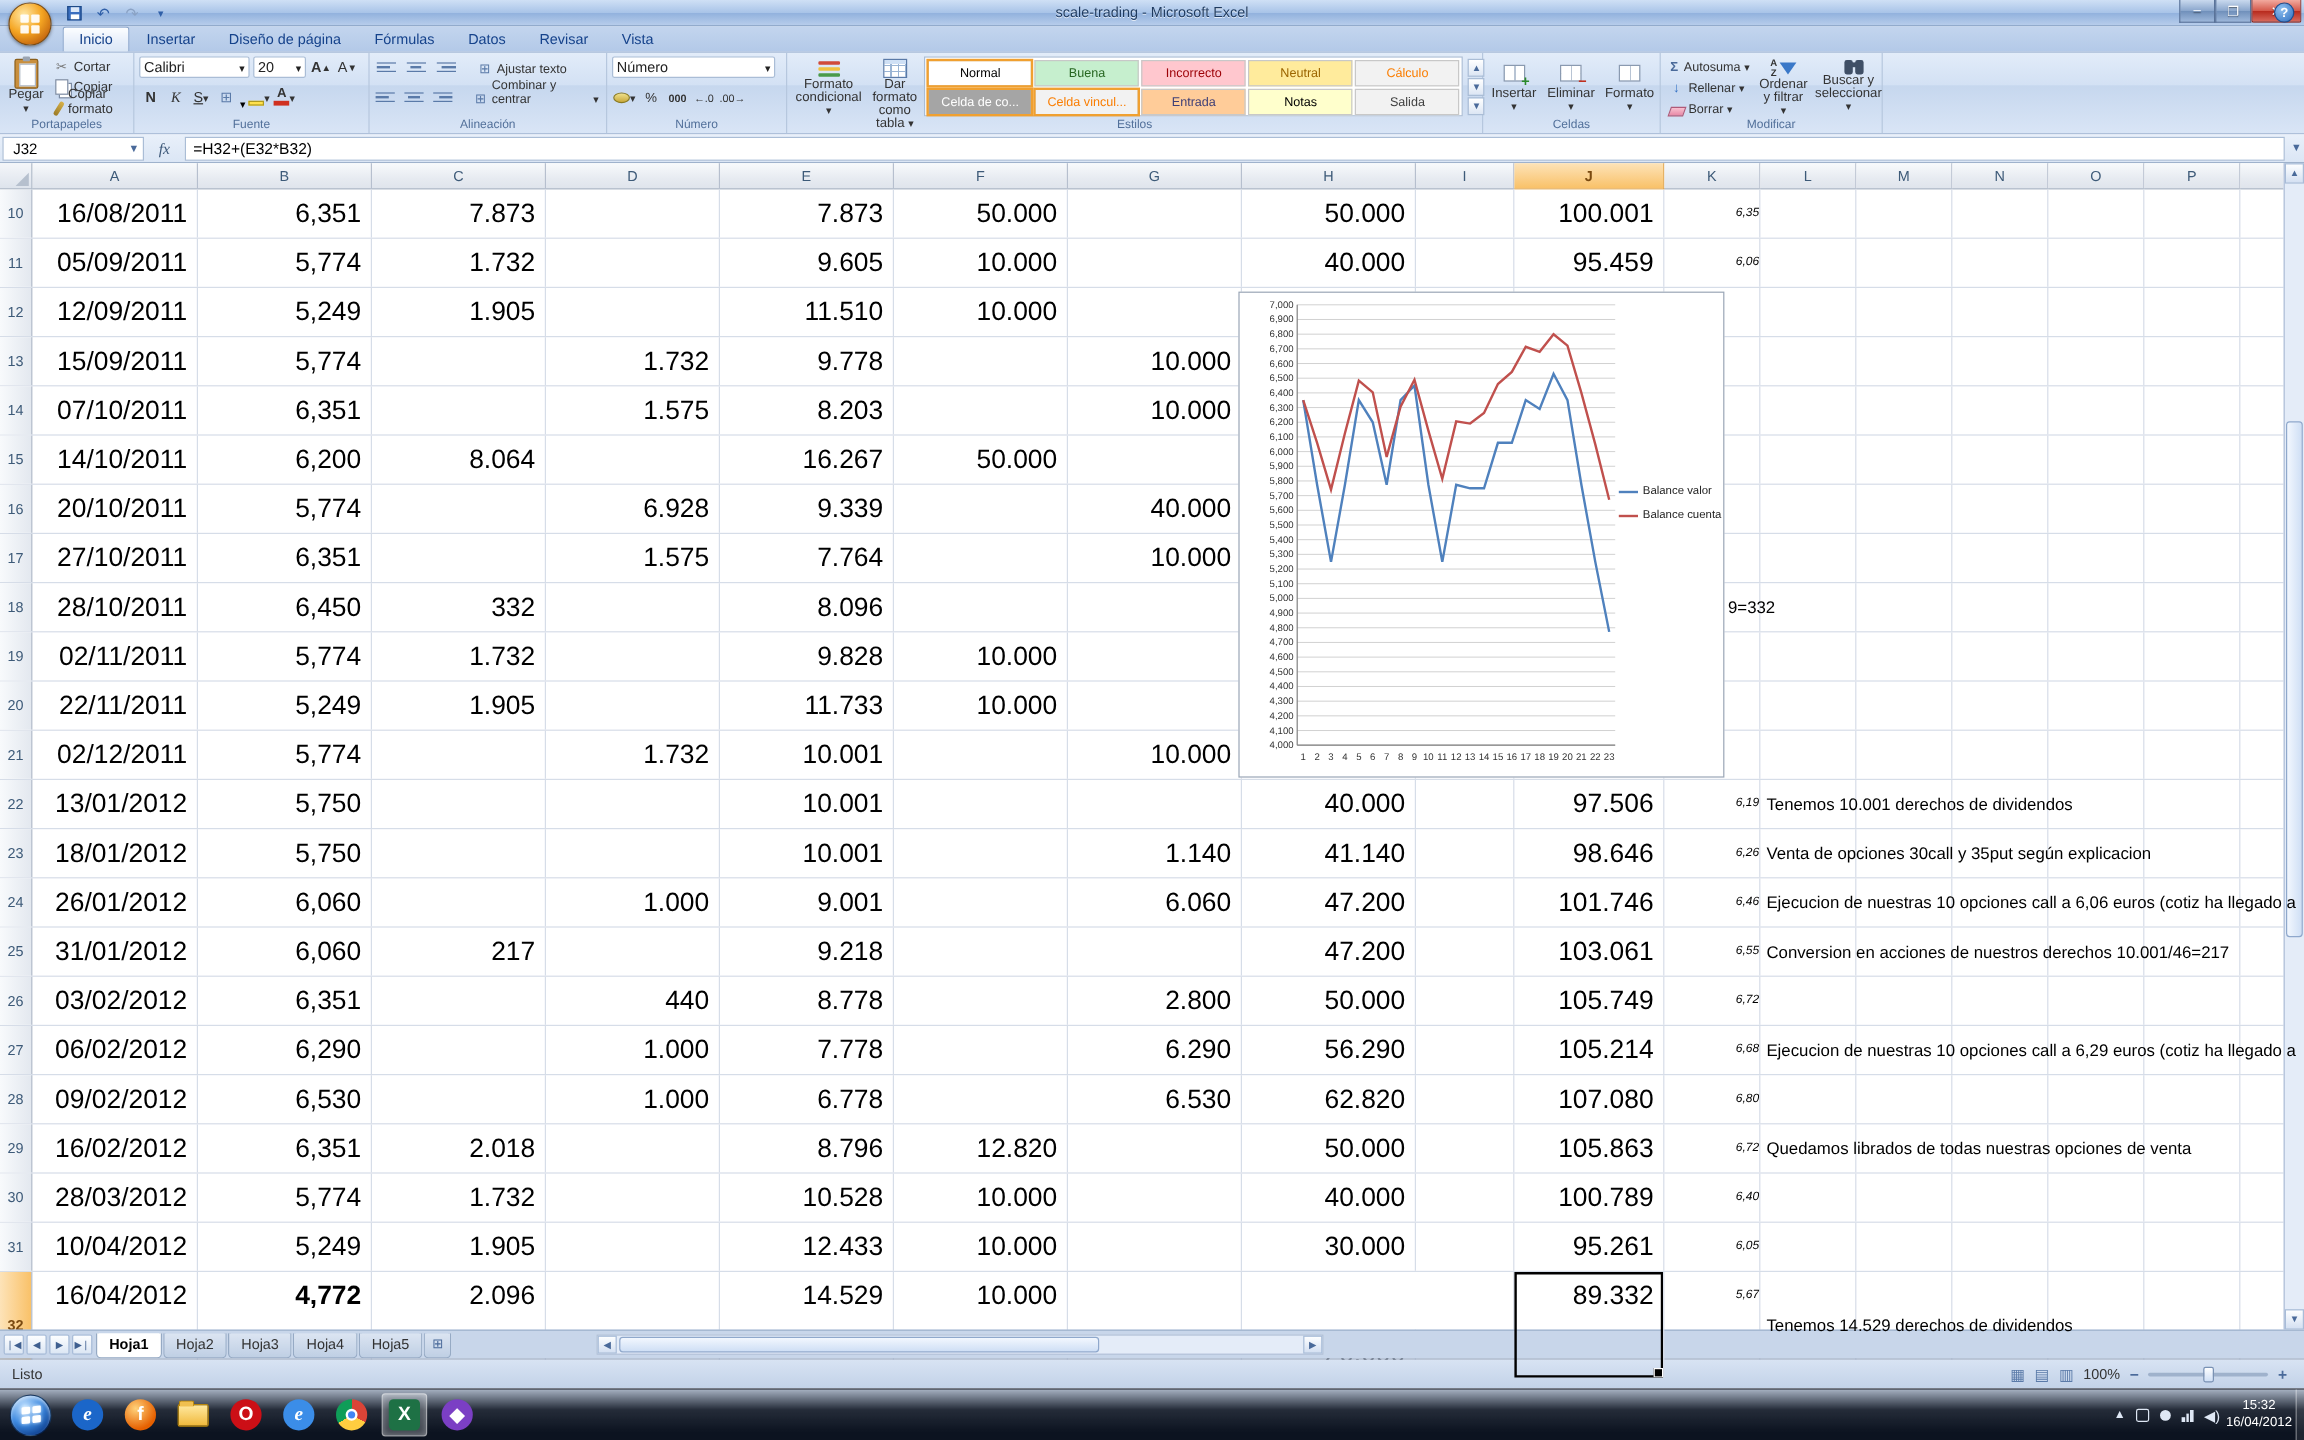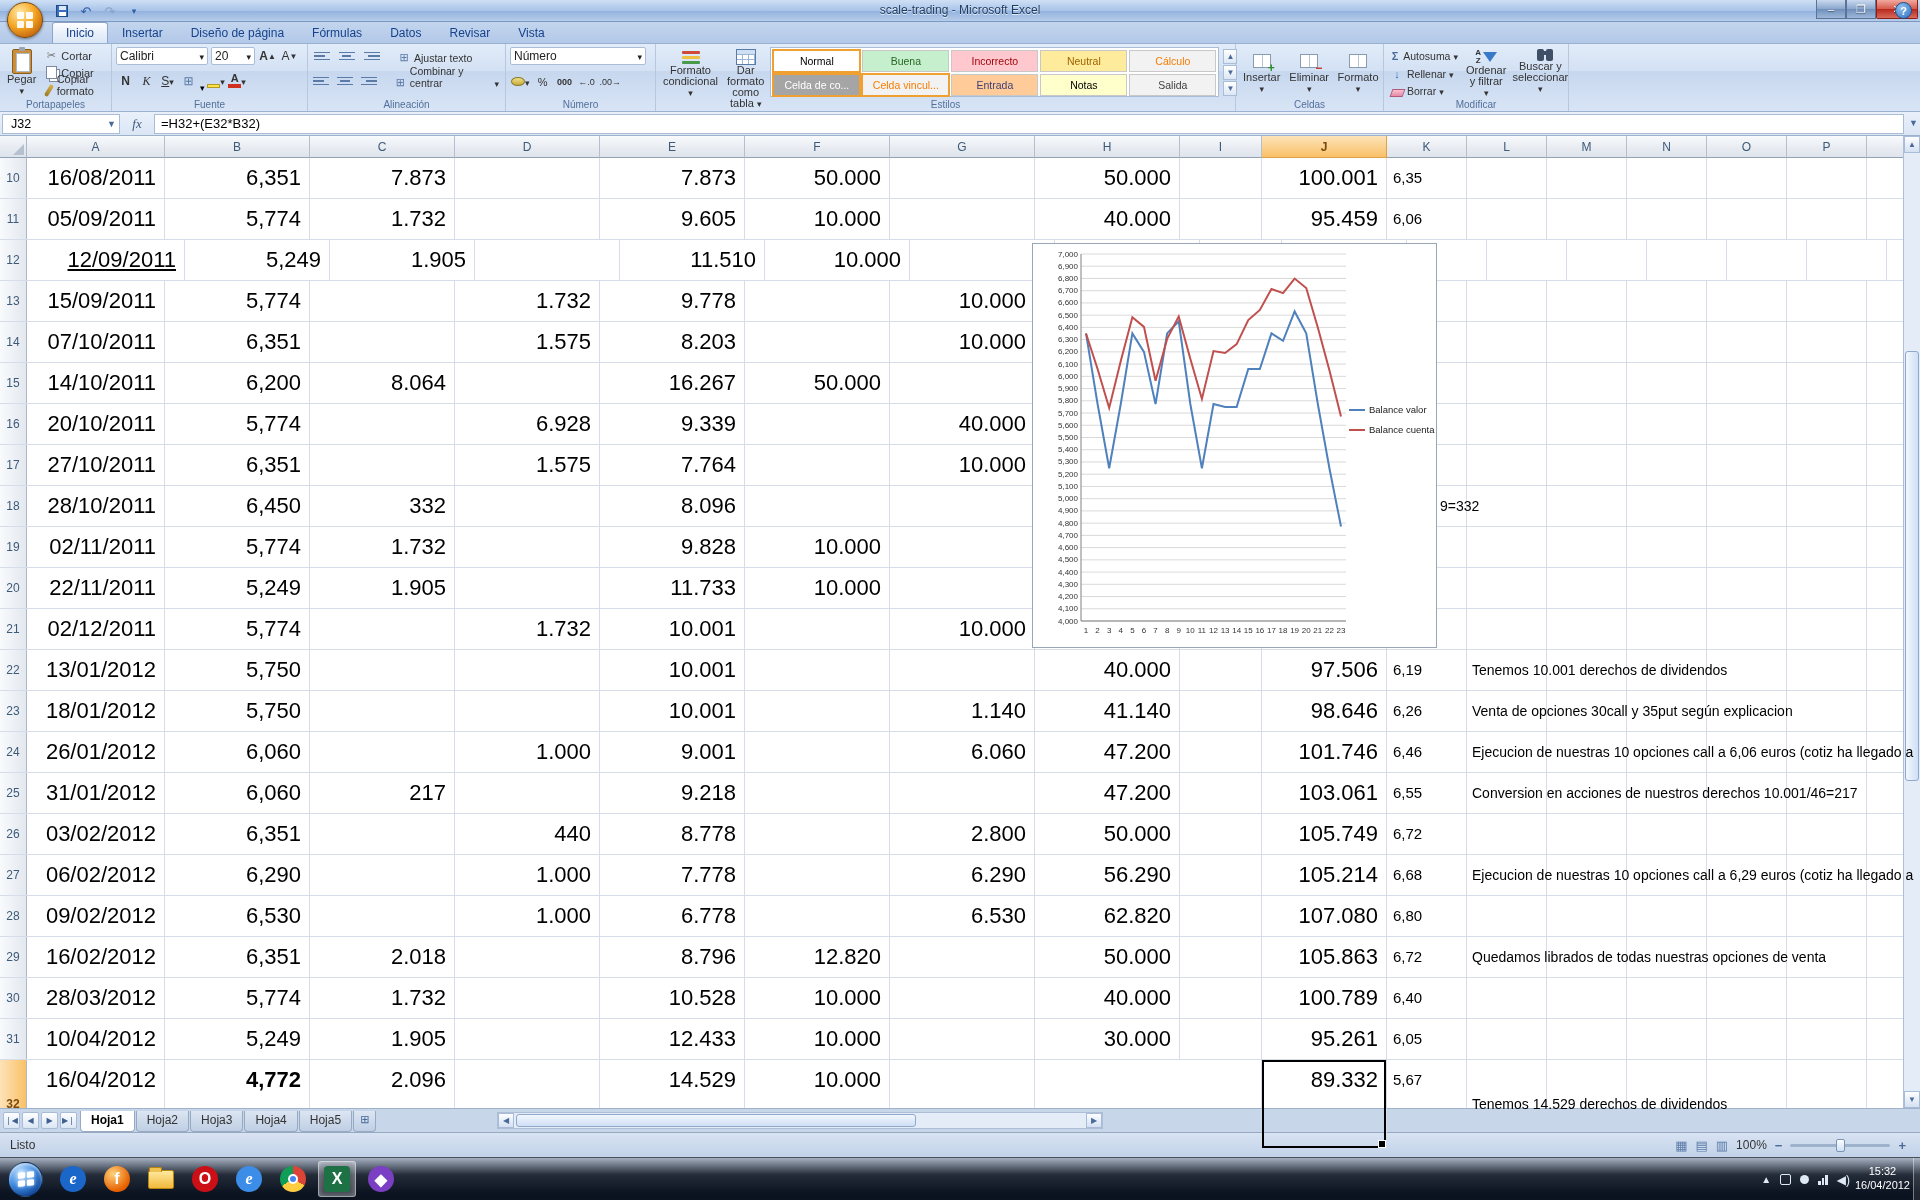--- a/index.html
+++ b/index.html
@@ -124,21 +124,21 @@
   .colhead.sel { background:linear-gradient(#fde3b8,#f9c168); color:#7a4a10; border-color:#dfa145; font-weight:bold; }
   .hfill { flex:1; background:linear-gradient(#f8fafc,#e7ebf1 60%,#dfe4ec); border-bottom:1px solid #93a1b5; }
 
   .gridwrap { position:absolute; left:0; top:158px; width:1903px; height:950px; background:#fff; display:flex; flex-direction:column; }
   .grow { flex:1; display:flex; border-bottom:1px solid #d6dde8; position:relative; }
   .rowhead { width:27px; background:linear-gradient(90deg,#f8fafc,#e3e8ef); border-right:1px solid #aeb9c8;
     display:flex; align-items:center; justify-content:center; font-size:12px; color:#3d5a78; flex:none; }
   .rowhead.sel { background:linear-gradient(90deg,#fde3b8,#f9c168); color:#7a4a10; font-weight:bold; }
   .cell { border-right:1px solid #d6dde8; flex:none; overflow:hidden; white-space:nowrap; position:relative; }
   .cell.big { font-size:22px; color:#000; text-align:right; padding-right:8px; line-height:40px; }
-  .cell.small-left { font-size:15px; text-align:left; padding-left:6px; line-height:40px; color:#000; }
+  .cell.small-left { font-size:10px; text-align:right; padding-left:6px; line-height:40px; color:#000;font-style:italic; }
   .cellfill { flex:1; }
   .cell.selected { box-shadow:inset 0 0 0 2px #000; z-index:5; }
   .cell.selected::after { content:""; position:absolute; right:0px; bottom:0px; width:6px; height:6px; background:#000; border:1px solid #fff; }
   .comment { position:absolute; left:1472px; top:0; bottom:0; display:flex; align-items:center;
     font-size:14px; color:#000; white-space:nowrap; z-index:2; }
   .fragment { position:absolute; left:1440px; top:0; bottom:0; display:flex; align-items:center;
     font-size:14px; color:#000; white-space:nowrap; z-index:2; }
 
   
   .chart { position:absolute; left:1032px; top:243px; width:405px; height:405px; background:#fff;
@@ -570,21 +570,21 @@
       <div class="cell small-left" style="width: 80px;">6,06</div>
       <div class="cell" style="width: 80px;"></div>
       <div class="cell" style="width: 80px;"></div>
       <div class="cell" style="width: 80px;"></div>
       <div class="cell" style="width: 80px;"></div>
       <div class="cell" style="width: 80px;"></div>
       <div class="cellfill"></div>
     </div>
     <div class="grow">
       <div class="rowhead">12</div>
-      <div class="cell big" style="width: 158px; text-decoration: underline;">12/09/2011</div>
+      <div class="cell big" style="width: 138px;">12/09/2011</div>
       <div class="cell big" style="width: 145px;">5,249</div>
       <div class="cell big" style="width: 145px;">1.905</div>
       <div class="cell big" style="width: 145px;"></div>
       <div class="cell big" style="width: 145px;">11.510</div>
       <div class="cell big" style="width: 145px;">10.000</div>
       <div class="cell big" style="width: 145px;"></div>
       <div class="cell big" style="width: 145px;"></div>
       <div class="cell big" style="width: 82px;"></div>
       <div class="cell big" style="width: 125px;"></div>
       <div class="cell small-left" style="width: 80px;"></div>

